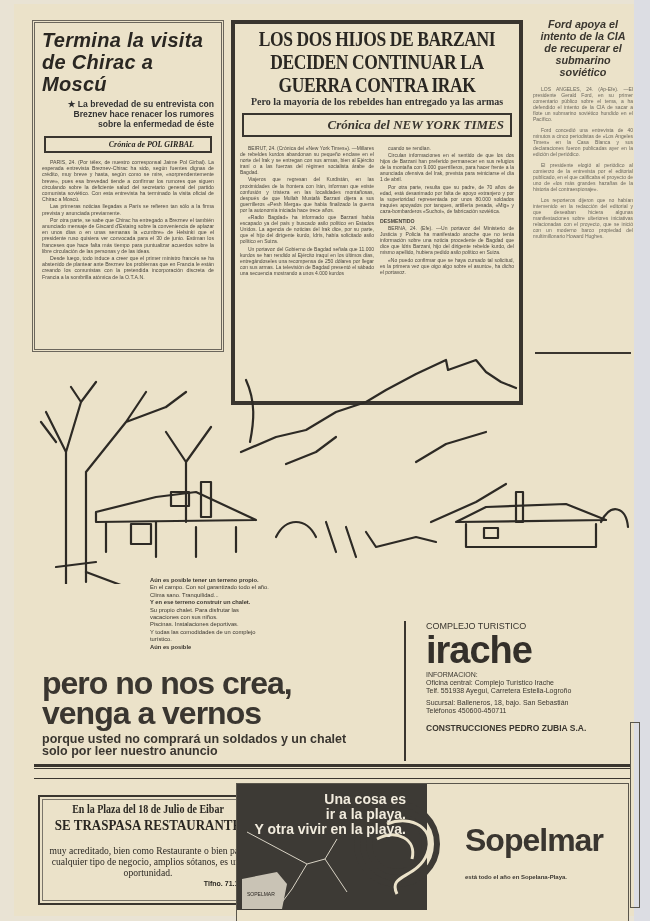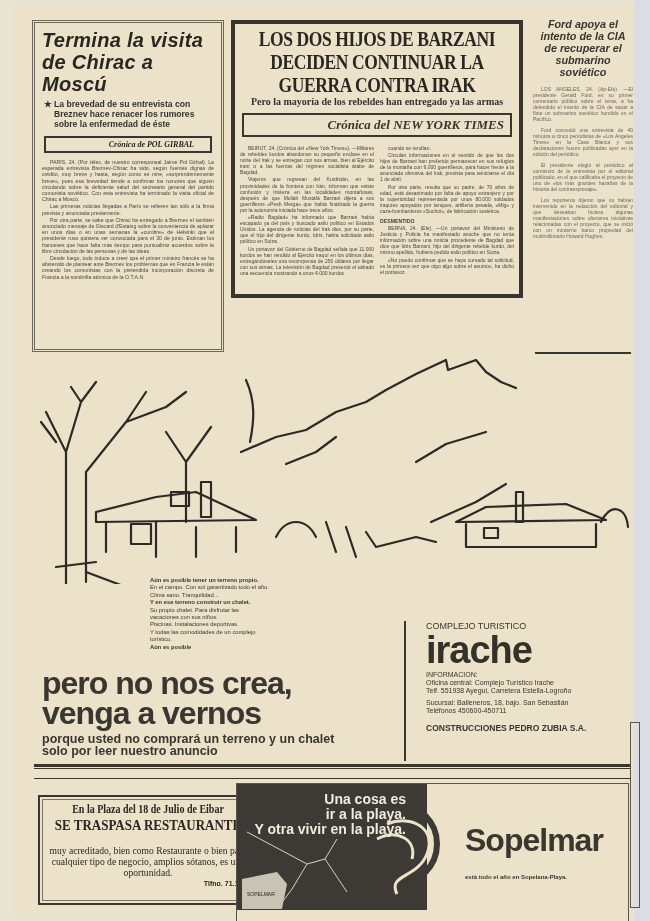--- a/index.html
+++ b/index.html
@@ -3,26 +3,26 @@
 <meta charset="utf-8">
 <style>
   html,body{margin:0;padding:0;}
   body{width:650px;height:921px;background:#e9e3d4;position:relative;overflow:hidden;font-family:"Liberation Sans",sans-serif;color:#2a2722;}
   .page{position:absolute;left:14px;top:4px;width:620px;height:912px;background:#ebe2c9;}
   .rstrip{position:absolute;left:634px;top:0;width:16px;height:921px;background:#dcdde3;}
   .abs{position:absolute;}
   
   .chirac{left:32px;top:20px;width:192px;height:332px;border:3px double #6b665c;box-sizing:border-box;padding:6px 7px;}
   .chirac h1{margin:0;font:italic bold 20px/22px "Liberation Sans",sans-serif;color:#2a2722;letter-spacing:0.3px;}
-  .chirac .sub{margin:4px 0 0 0;font:bold 8.6px/10px "Liberation Sans",sans-serif;color:#333;padding-left:12px;text-indent:-10px;}
+  .chirac .sub{margin:4px 0 0 0;font:bold 8.6px/10px "Liberation Sans",sans-serif;color:#333;padding-left:12px;text-indent:-10px;text-align:right;}
   .byline{margin:7px 2px 6px;border:2px solid #3a362f;padding:2px 16px;text-align:right;font:italic bold 8px "Liberation Serif",serif;}
   .body-text{font:5.2px/6.2px "Liberation Sans",sans-serif;color:#4a463e;text-align:justify;margin:0;}
   .body-text p{margin:0 0 1px 0;text-indent:8px;}
   
-  .barzani{left:231px;top:20px;width:292px;height:278px;border:4px solid #39352f;box-sizing:border-box;padding:4px 5px;}
+  .barzani{left:231px;top:20px;width:292px;height:385px;border:4px solid #39352f;box-sizing:border-box;padding:4px 5px;}
   .barzani h1{margin:0;text-align:center;font:bold 17.5px/20px "Liberation Serif",serif;letter-spacing:-0.4px;transform:scaleY(1.15);transform-origin:top;color:#2a2722;}
   .barzani .deck{margin:8px 0 0;text-align:center;font:bold 10px "Liberation Serif",serif;color:#333;}
   .nyt{margin:6px 2px 8px;border:2px solid #39352f;padding:2px 6px;text-align:right;font:italic bold 13px "Liberation Serif",serif;color:#3a362f;}
   .cols2{display:flex;gap:6px;}
   .cols2 > div{flex:1;}
   .barzani .body-text{font-size:5px;line-height:6.1px;}
   .subhead{font:bold 5.2px "Liberation Sans",sans-serif;margin:4px 0 1px;}
   
   .ford{left:533px;top:18px;width:100px;height:338px;}
   .ford h1{margin:0;font:italic bold 10.8px/12px "Liberation Sans",sans-serif;text-align:center;color:#3a362f;}
@@ -142,21 +142,21 @@
   <div>Piscinas. Instalaciones deportivas.</div>
   <div>Y todas las comodidades de un complejo</div>
   <div>turístico.</div>
   <div class="b">Aún es posible</div>
 </div>
 <div class="abs bigline">
   <div>pero no nos crea,</div>
   <div>venga a vernos</div>
 </div>
 <div class="abs smallline">
-  <div>porque usted no comprará un terreno y un chalet</div>
+  <div>porque usted no comprará un soldados y un chalet</div>
   <div>solo por leer nuestro anuncio</div>
 </div>
 <div class="abs irache">
   <div class="k">COMPLEJO TURISTICO</div>
   <div class="logo">irache</div>
   <div class="info">
     <div>INFORMACION:</div>
     <div>Oficina central: Complejo Turístico Irache</div>
     <div>Telf. 551938 Ayegui, Carretera Estella-Logroño</div>
     <div style="height:4px"></div>

